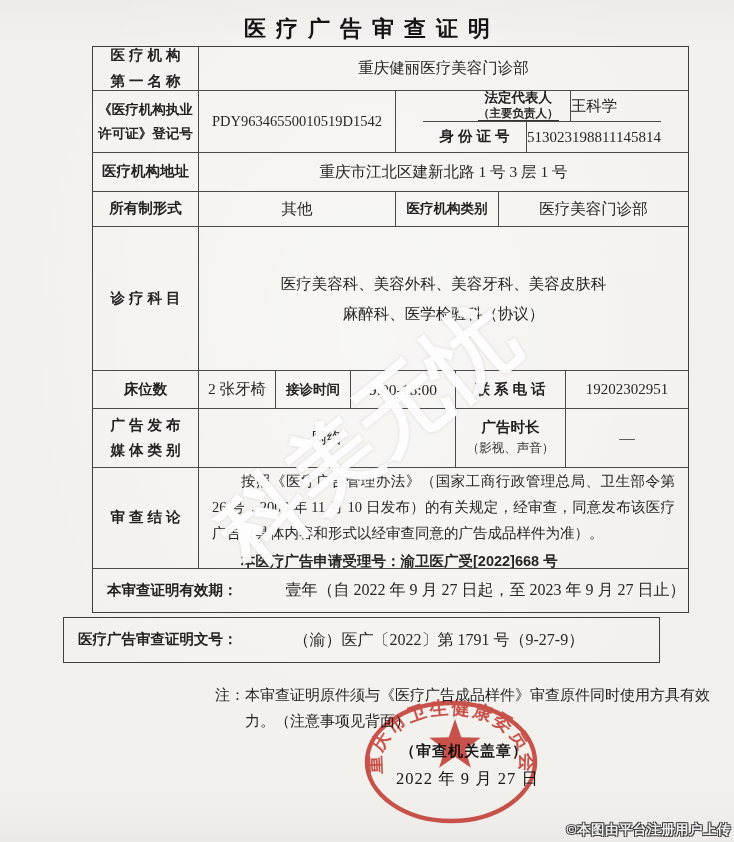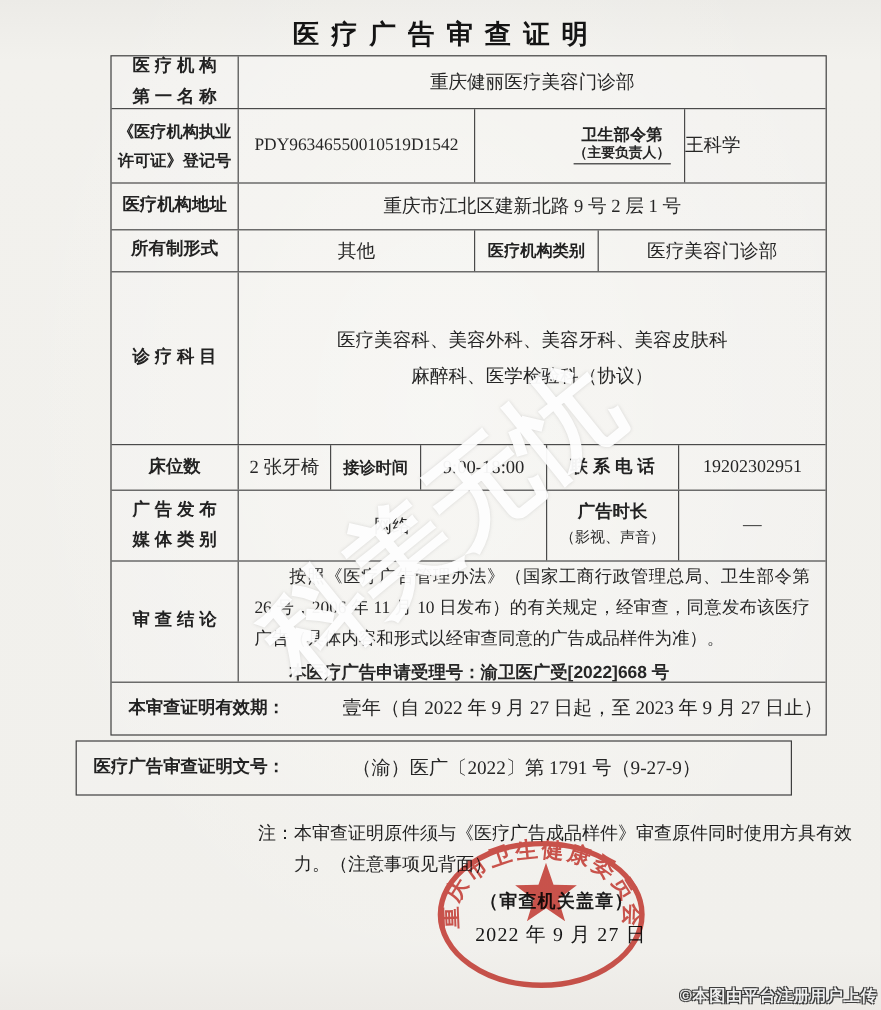--- a/index.html
+++ b/index.html
@@ -141,36 +141,44 @@
       <div class="cell w-label">
           <span class="lab" style="font-size:13.5px">《医疗机构执业
 许可证》登记号</span>
         </div>
       <div class="cell w197">
           <span class="val" style="font-size:14.5px">PDY96346550010519D1542</span>
         </div>
       <div class="cell sub" style="padding:0;border-left:1px solid #4a4a4a;">
         <div class="subrow">
           <div class="cell w103" style="border-left:none;">
-            <span class="lab" style="line-height:1.1;font-size:13.5px">卫生部令第</span>
+            <span class="lab" style="line-height:1.1;font-size:13.5px">法定代表人</span>
             <span class="sublab2 hei">（主要负责人）</span>
           </div>
           <div class="cell flex1">
               <span class="val">王科学</span>
             </div>
         </div>
+        <div class="subrow">
+          <div class="cell w103" style="border-left:none;">
+              <span class="lab">身 份 证 号</span>
+            </div>
+          <div class="cell flex1">
+              <span class="val" style="font-size:15px">513023198811145814</span>
+            </div>
+        </div>
       </div>
     </div>
 
     <div class="trow r3">
       <div class="cell w-label">
           <span class="lab">医疗机构地址</span>
         </div>
       <div class="cell flex1">
-          <span class="val">重庆市江北区建新北路 9 号 2 层 1 号</span>
+          <span class="val">重庆市江北区建新北路 1 号 3 层 1 号</span>
         </div>
     </div>
 
     <div class="trow r4">
       <div class="cell w-label">
           <span class="lab">所有制形式</span>
         </div>
       <div class="cell w197">
           <span class="val">其他</span>
         </div>

